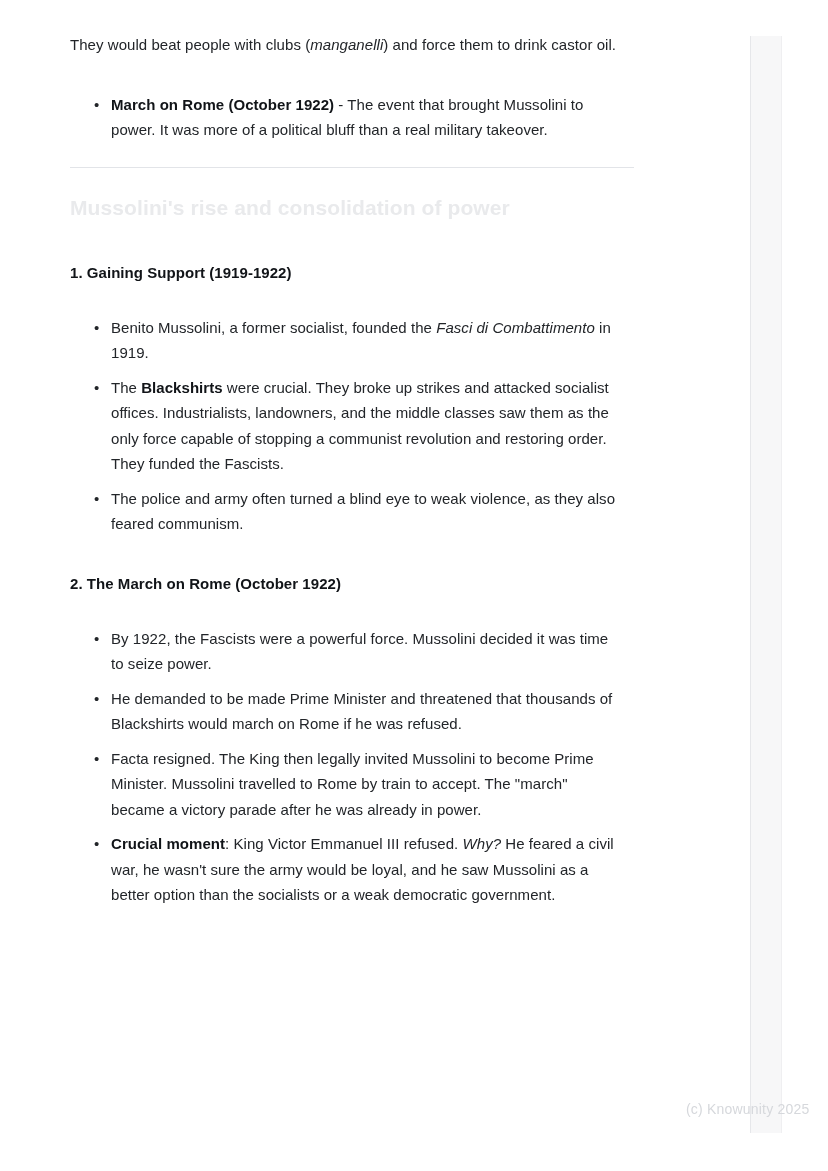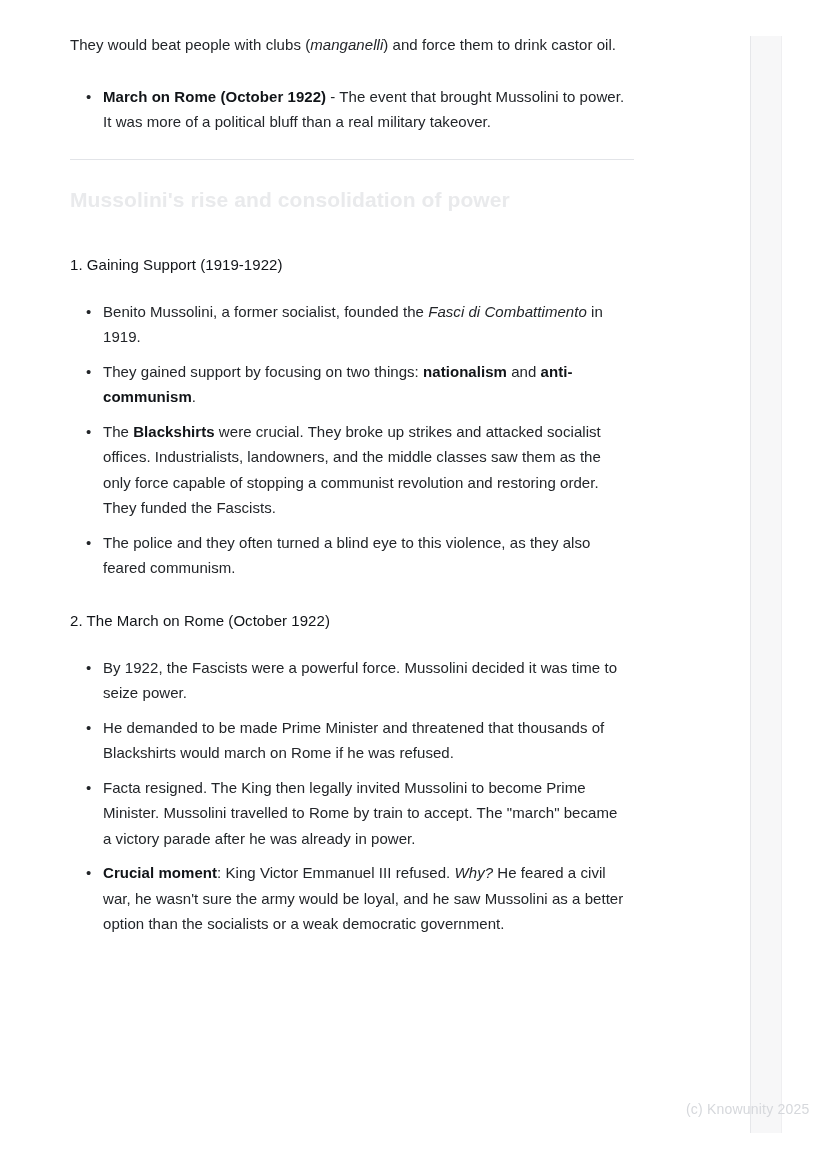--- a/index.html
+++ b/index.html
@@ -31,21 +31,21 @@
   }
   .para {
     font-size: 15px;
     line-height: 25.5px;
     color: #222529;
     margin: 0 0 0 0;
     letter-spacing: 0.05px;
   }
   ul.bullets {
     list-style: none;
-    margin: 8px;
+    margin: 16px;
     padding: 0;
   }
   ul.bullets > li {
     position: relative;
     padding-left: 25px;
     font-size: 15px;
     line-height: 25.5px;
     color: #222529;
     margin-bottom: 9px;
     letter-spacing: 0.05px;
@@ -70,21 +70,21 @@
   .section-heading {
     font-size: 21px;
     font-weight: bold;
     color: #e9eaec;
     margin: 26px 0 0 0;
     letter-spacing: 0.1px;
     line-height: 28px;
   }
   .sub-heading {
     font-size: 15px;
-    font-weight: normal;
+    font-weight: bold;
     color: #111418;
     margin: 0;
     line-height: 25px;
     letter-spacing: 0.05px;
   }
   .spacer-18 { height: 18px; }
   .spacer-24 { height: 24px; }
   .spacer-14 { height: 14px; }
   .scroll-track {
     position: absolute;
@@ -146,27 +146,24 @@
 
     <h3 class="sub-heading">1. Gaining Support (1919-1922)</h3>
 
     <div class="spacer-14"></div>
 
     <ul class="bullets">
       <li>
         <span>Benito Mussolini, a former socialist, founded the </span><i>Fasci di Combattimento</i><span> in 1919.</span>
       </li>
       <li>
-        <span>They gained support by focusing on two things: </span><b>nationalism</b><span> and </span><b>anti-communism</b><span>.</span>
-      </li>
-      <li>
         <span>The </span><b>Blackshirts</b><span> were crucial. They broke up strikes and attacked socialist offices. Industrialists, landowners, and the middle classes saw them as the only force capable of stopping a communist revolution and restoring order. They funded the Fascists.</span>
       </li>
       <li>
-        <span>The police and they often turned a blind eye to this violence, as they also feared communism.</span>
+        <span>The police and army often turned a blind eye to weak violence, as they also feared communism.</span>
       </li>
     </ul>
 
     <div class="spacer-18"></div>
 
     <h3 class="sub-heading">2. The March on Rome (October 1922)</h3>
 
     <div class="spacer-14"></div>
 
     <ul class="bullets">

